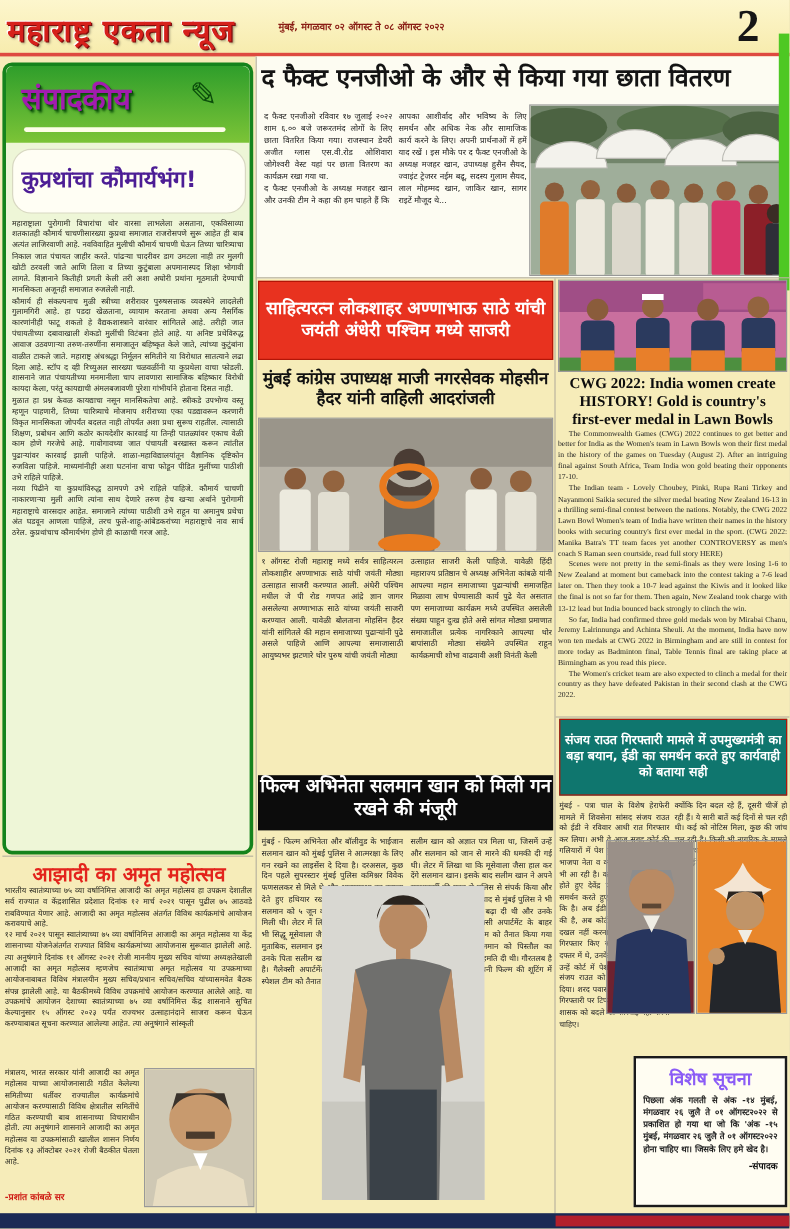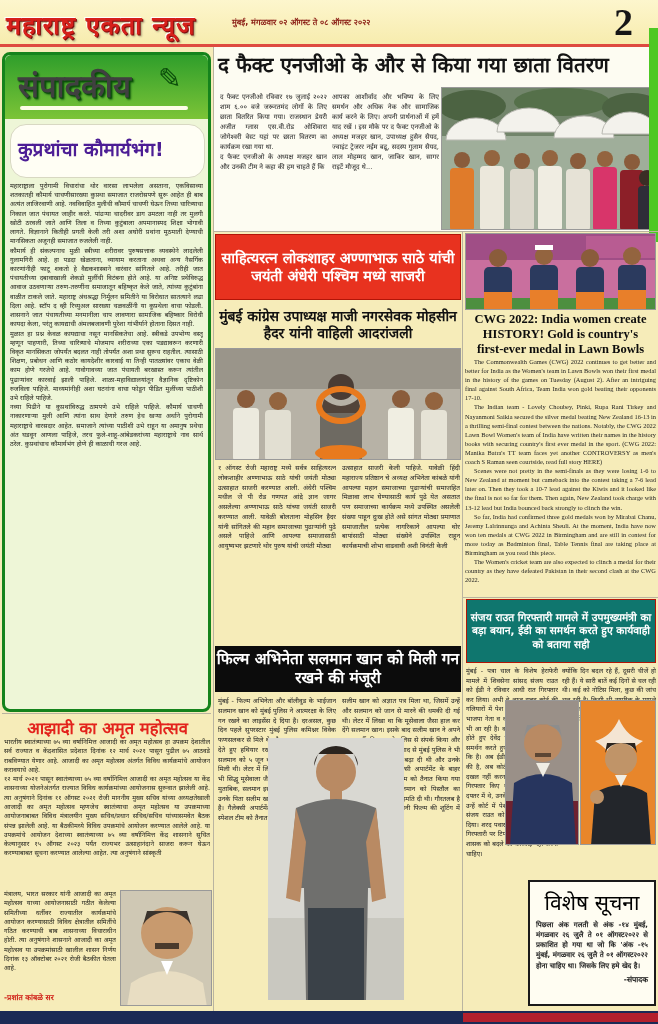--- a/index.html
+++ b/index.html
@@ -11,21 +11,21 @@
   .mast-title{left:6px;top:7px;font-size:25px;font-weight:bold;color:#d6201b;letter-spacing:1px;
     text-shadow:1px 1px 0 #7e0e0e,-1px -1px 0 #fff,2px 2px 2px rgba(0,0,0,.35);font-family:"DejaVu Sans",sans-serif;}
   .mast-date{left:232px;top:16px;font-size:8px;font-weight:bold;color:#8a1d14;}
   .mast-page{left:614px;top:0px;font-size:38px;font-weight:bold;color:#161616;font-family:"Liberation Serif",serif;}
   
   .vrule{width:1px;background:#b9b4a0;}
   .hrule{height:1px;background:#b9b4a0;}
   
   .edit-box{left:2px;top:52px;width:209px;height:660px;background:#eef6d7;border:3px solid #15831c;border-radius:8px;box-sizing:border-box;}
   .edit-head{left:5px;top:55px;width:203px;height:64px;background:linear-gradient(#2f9e2b,#7cc437);border-radius:6px 6px 0 0;}
-  .edit-label{left:18px;top:64px;font-size:31px;font-weight:bold;color:#404040;text-shadow:1px 1px 0 #0b4d0b,2px 2px 2px #0b4d0b;text-align:right;}
+  .edit-label{left:18px;top:64px;font-size:25px;font-weight:bold;color:#a21caf;text-shadow:1px 1px 0 #0b4d0b,2px 2px 2px #0b4d0b;text-align:right;}
   .pen-icon{left:158px;top:62px;font-size:28px;color:#0b4d0b;}
   .edit-underline{left:20px;top:106px;width:168px;height:4px;background:#fdfde8;border-radius:2px;}
   .edit-hl-box{left:10px;top:124px;width:193px;height:52px;background:#fffef4;border:1px solid #d8d8c2;border-radius:16px;}
   .edit-hl{left:18px;top:136px;width:180px;font-size:19px;font-weight:bold;color:#4c1d95;}
   .edit-body{left:10px;top:182px;width:193px;height:524px;font-size:6.4px;line-height:1.44;color:#26261e;text-align:justify;overflow:hidden;white-space:pre-line;}
   
   .umb-bg{left:213px;top:47px;width:445px;height:185px;background:#fdfcf2;}
   .umb-hl{left:218px;top:50px;width:438px;font-size:20.5px;font-weight:bold;color:#141414;white-space:nowrap;}
   .umb-col{top:92px;width:107px;height:138px;font-size:6.7px;line-height:1.5;color:#222;text-align:justify;overflow:hidden;white-space:pre-line;}
   .photo{overflow:hidden;border:1px solid #999;box-sizing:border-box;}
@@ -33,35 +33,35 @@
   
   .sathe-redbox{left:215px;top:234px;width:246px;height:66px;background:#e8321f;border:1px solid #b21507;box-sizing:border-box;display:flex;align-items:center;justify-content:center;}
   .sathe-redbox div{font-size:14.5px;font-weight:bold;color:#fff;text-align:center;line-height:1.25;padding:0 4px;}
   .sathe-sub{left:215px;top:303px;width:246px;height:44px;display:flex;align-items:center;justify-content:center;font-size:14px;font-weight:bold;color:#111;text-align:center;line-height:1.2;}
   .sathe-col{top:464px;width:118px;height:180px;font-size:6.5px;line-height:1.5;color:#222;text-align:justify;overflow:hidden;}
   
   .cwg-hl{left:465px;top:312px;width:191px;font-size:12.5px;font-weight:bold;color:#0d0d0d;text-align:center;line-height:1.18;font-family:"Liberation Serif",serif;}
   .cwg-body{left:465px;top:357px;width:191px;height:238px;font-size:6.4px;line-height:1.42;color:#222;text-align:justify;overflow:hidden;font-family:"Liberation Serif",serif;}
   .cwg-body p{margin:0;text-indent:9px;}
   
-  .sal-blackbox{left:215px;top:646px;width:246px;height:46px;background:#0c0c0c;display:flex;align-items:center;justify-content:center;}
+  .sal-blackbox{left:215px;top:646px;width:246px;height:46px;background:#0c0c0c;display:flex;justify-content:center;}
   .sal-blackbox div{font-size:15.5px;font-weight:bold;color:#fff;text-align:center;line-height:1.2;}
   .sal-col{top:697px;width:118px;height:310px;font-size:6.5px;line-height:1.5;color:#222;text-align:justify;overflow:hidden;}
   
   .raut-redbox{left:466px;top:599px;width:190px;height:64px;background:#0f766e;border:1px solid #b21507;box-sizing:border-box;display:flex;align-items:center;justify-content:center;}
   .raut-redbox div{font-size:10.5px;font-weight:bold;color:#fff;text-align:center;line-height:1.3;padding:0 3px;}
   .raut-col{top:667px;height:340px;font-size:6.4px;line-height:1.5;color:#222;text-align:justify;overflow:hidden;}
   
   .amrut-hl{left:6px;top:716px;width:203px;font-size:16.5px;font-weight:bold;color:#e3231c;text-align:center;}
   .amrut-body{left:4px;top:738px;width:206px;height:152px;font-size:6.4px;line-height:1.45;color:#26261e;text-align:justify;overflow:hidden;white-space:pre-line;}
   .amrut-body2{left:4px;top:890px;width:112px;height:100px;font-size:6.4px;line-height:1.45;color:#26261e;text-align:justify;overflow:hidden;}
   .amrut-byline{left:4px;top:992px;font-size:7.5px;font-weight:bold;color:#cf1d15;}
   
   .notice-box{left:528px;top:880px;width:128px;height:126px;background:#fffdf2;border:2px solid #1a1a1a;box-sizing:border-box;padding:4px 6px;}
-  .notice-title{font-size:21px;font-weight:normal;color:#000000;text-align:center;margin:2px 0 4px 0;}
+  .notice-title{font-size:15px;font-weight:bold;color:#8b5cf6;text-align:center;margin:2px 0 4px 0;}
   .notice-body{font-size:7px;line-height:1.45;font-weight:bold;color:#222;text-align:justify;}
   .notice-sign{font-size:7.5px;font-weight:bold;color:#111;text-align:right;margin-top:3px;}
   .bottom-bar{left:0;top:1011px;width:658px;height:13px;background:#1b2a55;}
   .bottom-bar-red{left:463px;top:1013px;width:195px;height:9px;background:#b3202c;}
 </style>
 </head>
 <body>
 
 <div class="page">
 

